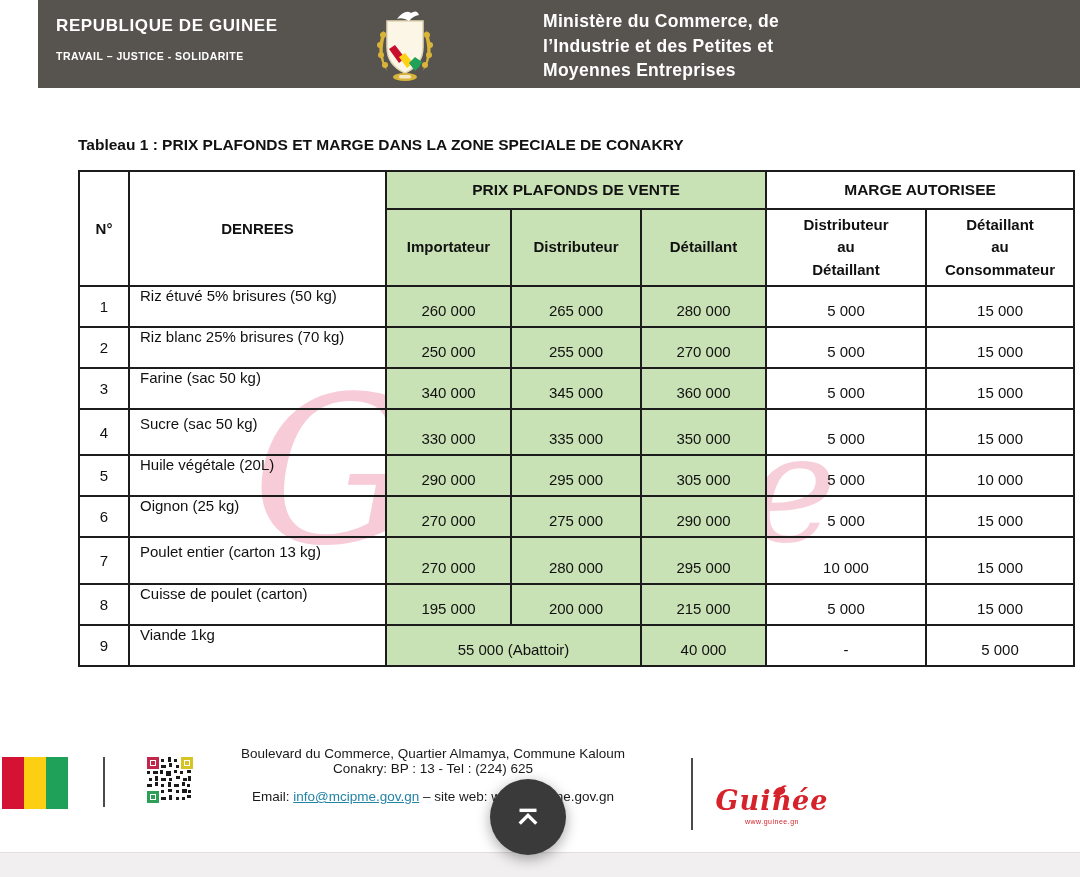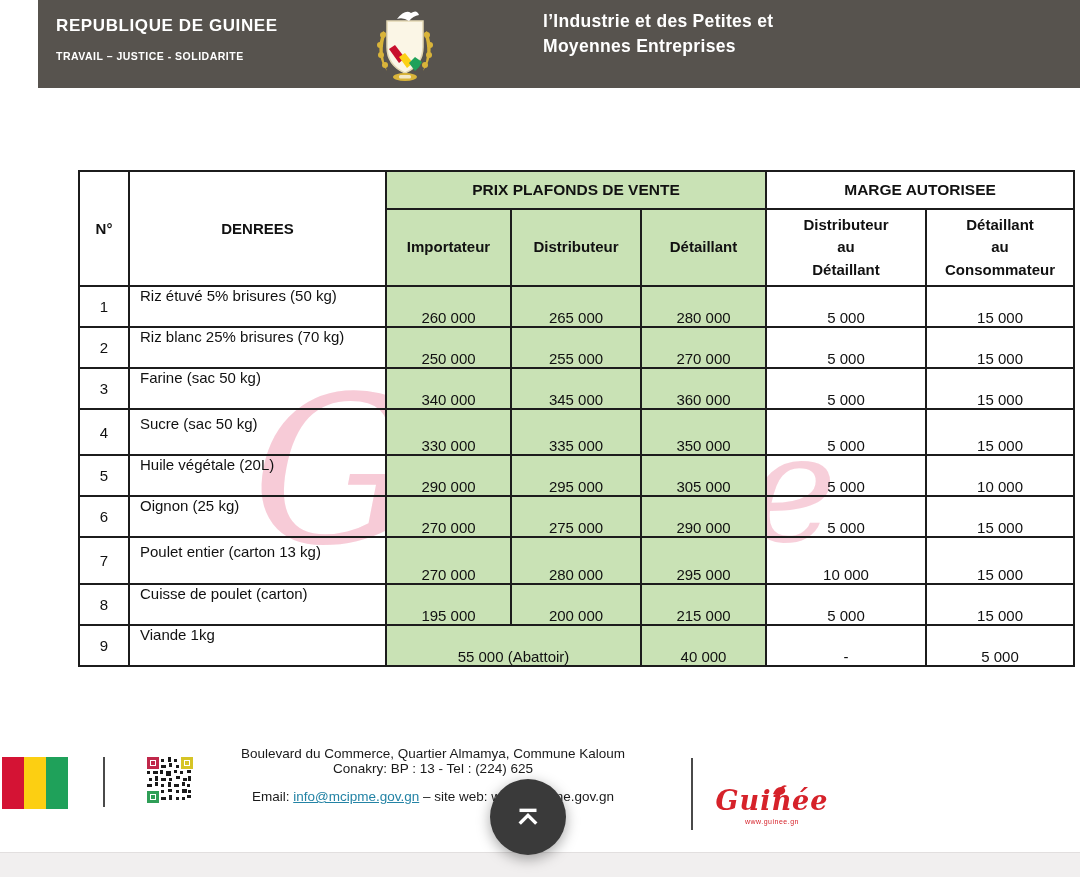--- a/index.html
+++ b/index.html
@@ -43,21 +43,21 @@
     font-size:15px; color:#111;
   }
   table.price th, table.price td {
     border:2px solid #1c1c1c; background:transparent;
     overflow:hidden;
   }
   table.price th { font-weight:bold; text-align:center; vertical-align:middle; }
   .green { background:#c9e2b5 !important; }
   td.no   { text-align:center; vertical-align:middle; font-size:15px; }
   td.den  { text-align:left; vertical-align:bottom; padding:0 4px 22px 10px; font-size:15px; }
-  td.num  { text-align:center; vertical-align:bottom; font-size:15px; }
+  td.num  { text-align:center; vertical-align:bottom; padding-bottom:7px; font-size:15px; }
   th.sub  { vertical-align:middle; line-height:1.5; white-space:pre-line; font-size:15px; }
   th.band { font-size:15.5px; }
 
   
   .flag { position:absolute; left:2px; top:757px; width:66px; height:52px; display:flex; }
   .flag div { flex:1; }
   .f-red{ background:#d41334; } .f-yel{ background:#fccf12; } .f-grn{ background:#1fa15a; }
 
   .vdiv { position:absolute; width:2px; background:#4a4a4a; }
   .vdiv1 { left:103px; top:757px; height:50px; }
@@ -123,25 +123,27 @@
         <path d="M16 44 l10 14 6 -5 -10 -13 z" fill="#c8102e"></path>
         <path d="M26 52 l8 11 6 -5 -8 -10 z" fill="#fcd116"></path>
         <path d="M36 58 l6 8 q5 -4 7 -9 l-7 -5 z" fill="#1fa15a"></path>
         <path d="M24 14 q8 -10 14 -6 q6 -4 8 2 q-6 1 -10 6 q-6 -4 -12 -2 z" fill="#ffffff"></path>
         <ellipse cx="32" cy="72" rx="12" ry="4" fill="#d9b43a"></ellipse>
         <rect x="26" y="70" width="12" height="3.5" rx="1.5" fill="#f4e9c8"></rect>
       </svg>
     </div>
 
     <div class="hdr-right">
+      <div>Ministère du Commerce, de</div>
       <div>l’Industrie et des Petites et</div>
       <div>Moyennes Entreprises</div>
     </div>
   </div>
 
+  <div class="tbl-title">Tableau 1 : PRIX PLAFONDS ET MARGE DANS LA ZONE SPECIALE DE CONAKRY</div>
 
   <div class="wm wm-g">G</div>
   <div class="wm wm-e">e</div>
 
   <table class="price">
     <colgroup>
       <col style="width:50px">
         <col style="width:257px">
         <col style="width:125px">
       <col style="width:130px">

